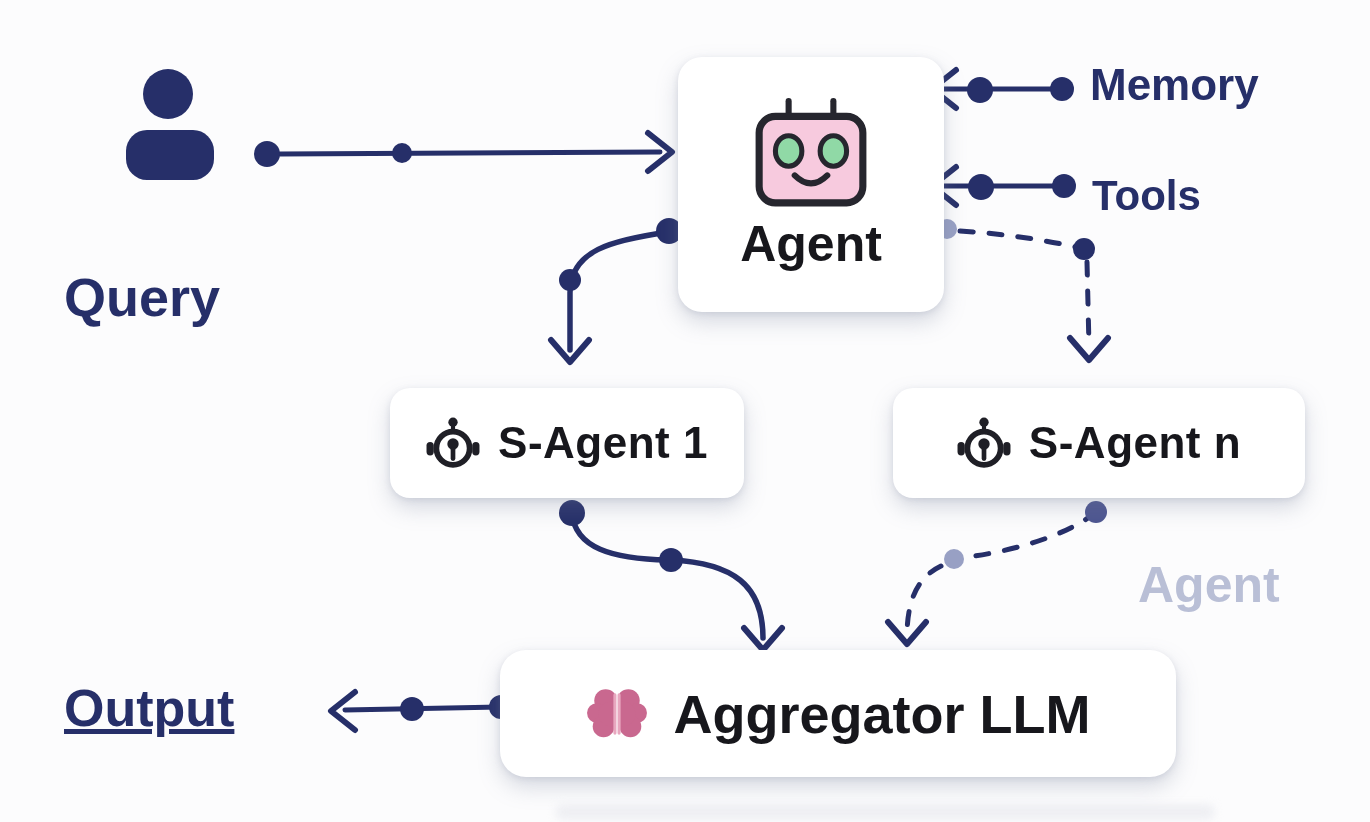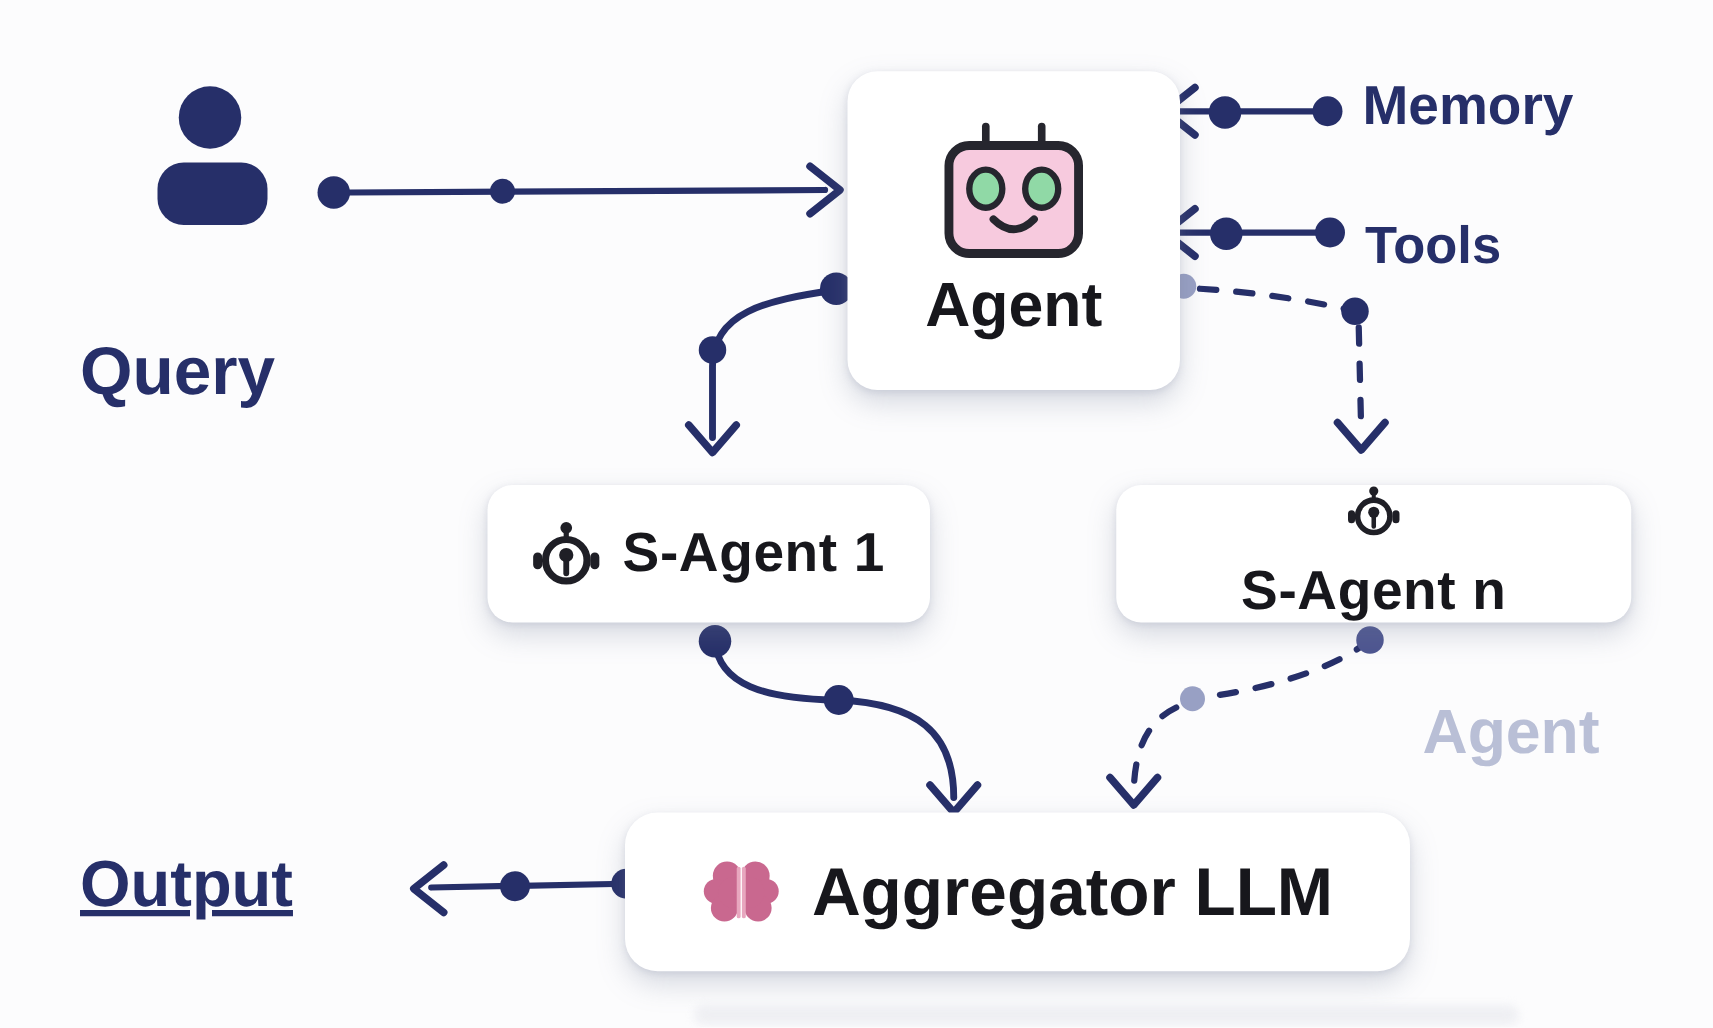--- a/index.html
+++ b/index.html
@@ -25,22 +25,22 @@
     box-shadow:0 10px 22px rgba(120,128,155,0.28), 0 2px 6px rgba(120,128,155,0.18);
     display:flex;align-items:center;justify-content:center;
   }
   .card-label{color:#17171c;font-weight:700;}
   
   #agent-box{left:678px;top:57px;width:266px;height:255px;flex-direction:column;gap:6px;}
   #agent-box .card-label{font-size:50px;}
   .sagent-box{height:110px;top:388px;gap:18px;border-radius:20px;}
   .sagent-box .card-label{font-size:44px;letter-spacing:0.5px;}
   #sagent1-box{left:390px;width:354px;}
-  #sagentn-box{left:893px;width:412px;flex-direction:column;}
-  #aggregator-box{left:500px;top:650px;width:628px;height:127px;gap:26px;border-radius:26px;}
+  #sagentn-box{left:893px;width:412px;}
+  #aggregator-box{left:500px;top:650px;width:676px;height:127px;gap:26px;border-radius:26px;}
   #aggregator-box .card-label{font-size:54px;}
   
   .navy-label{position:absolute;color:#262f69;font-weight:600;}
   #query-label{left:64px;top:228px;font-size:54px;margin-top:38px;}
   #output-label{left:64px;top:678px;font-size:52px;text-decoration:underline;}
   #memory-label{left:1090px;top:60px;font-size:44px;}
   #tools-label{left:1092px;top:172px;font-size:42px;}
   #watermark-label{position:absolute;left:1138px;top:556px;font-size:50px;font-weight:600;color:#b9bfd6;}
   
   #bottom-artifact{

